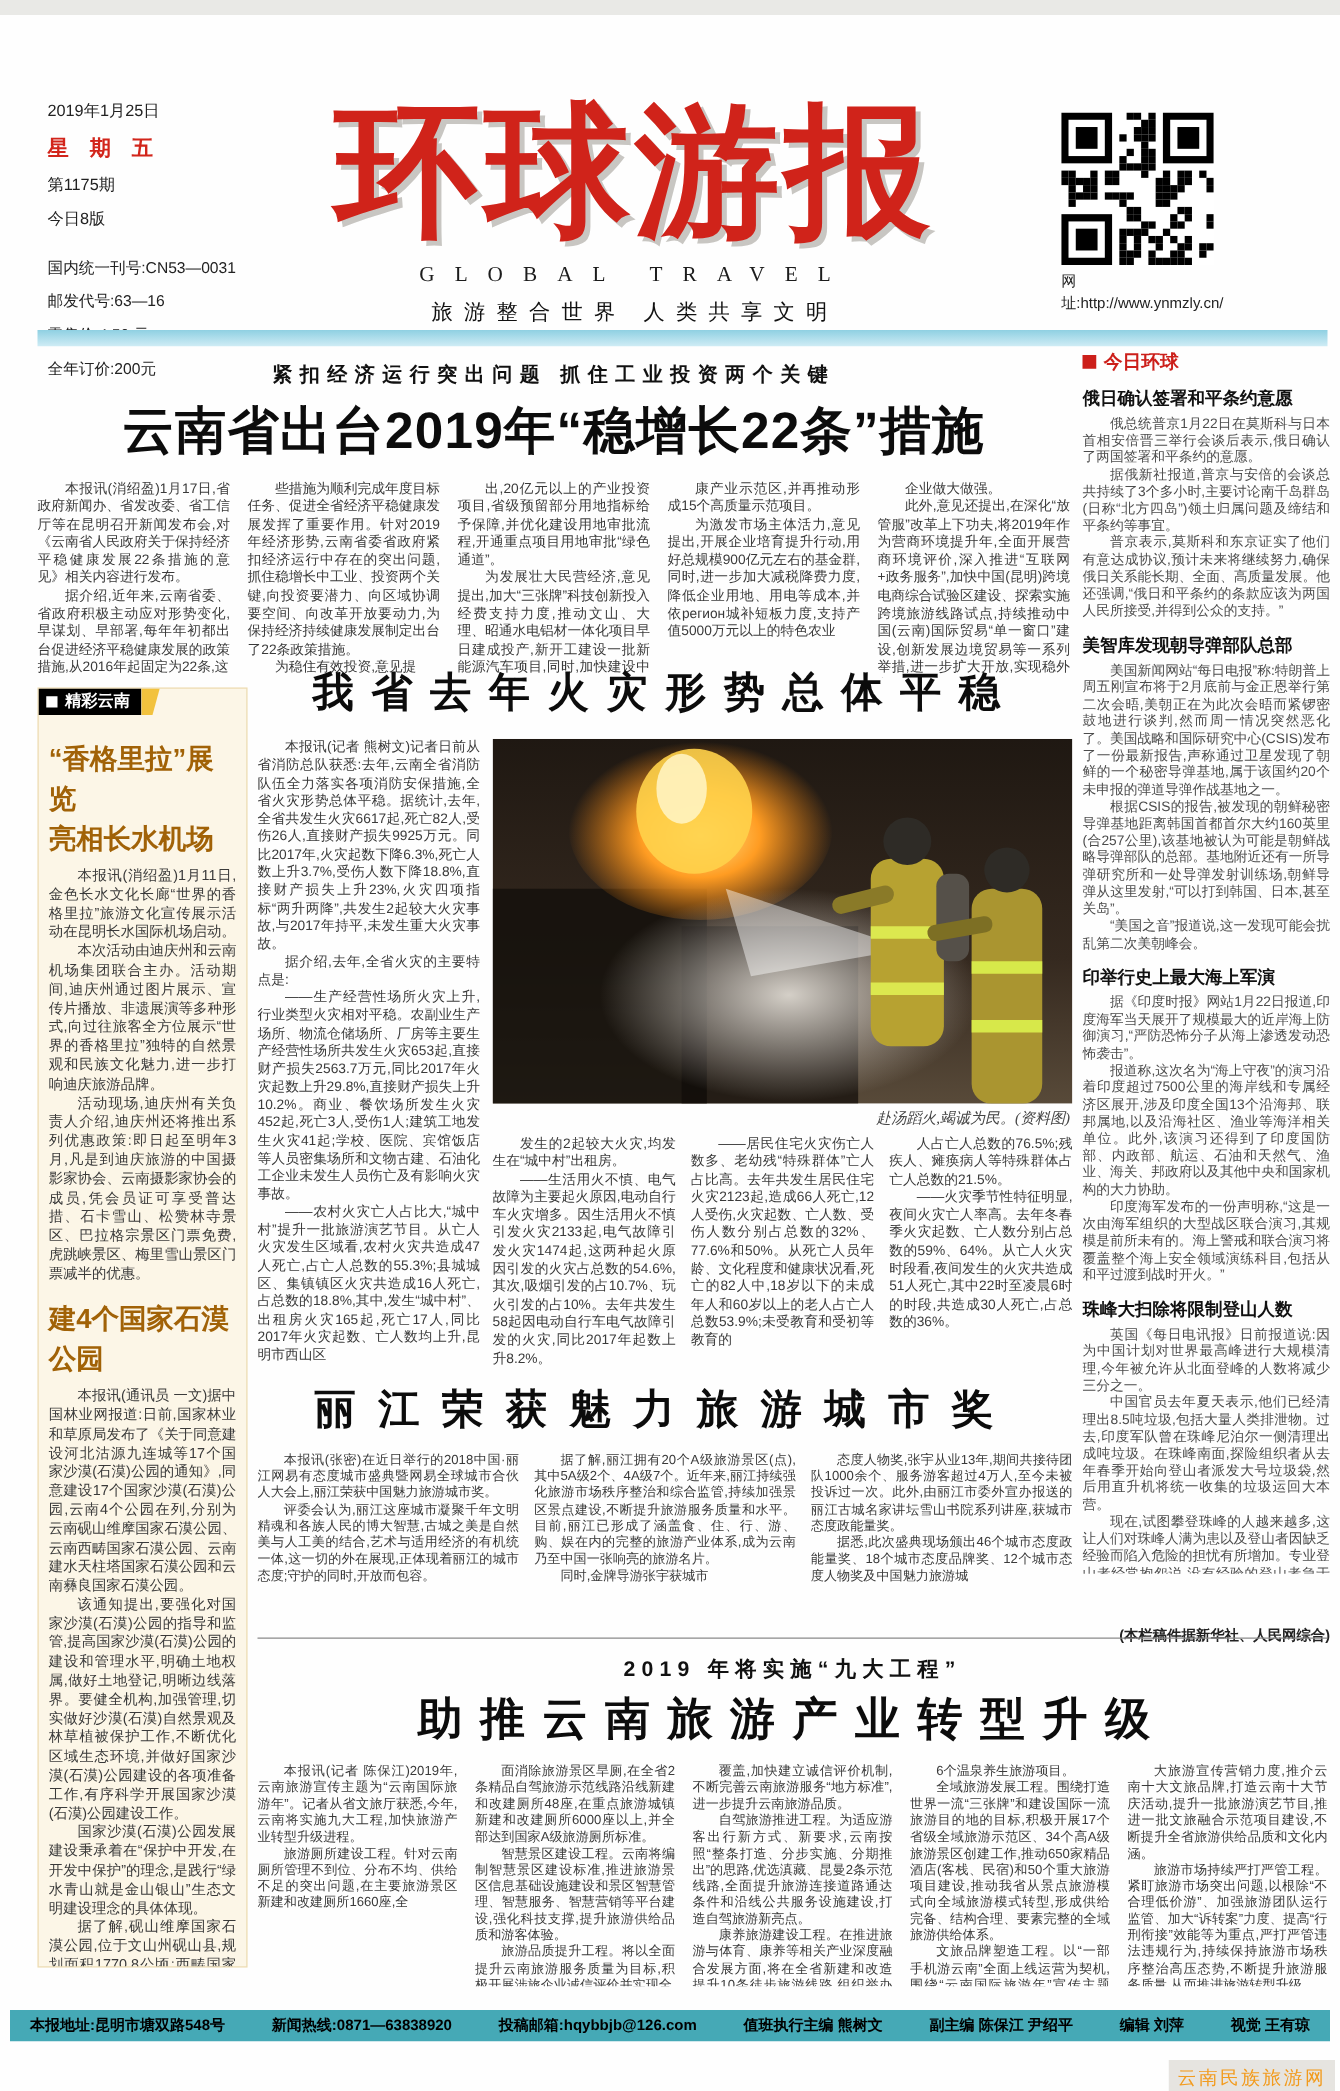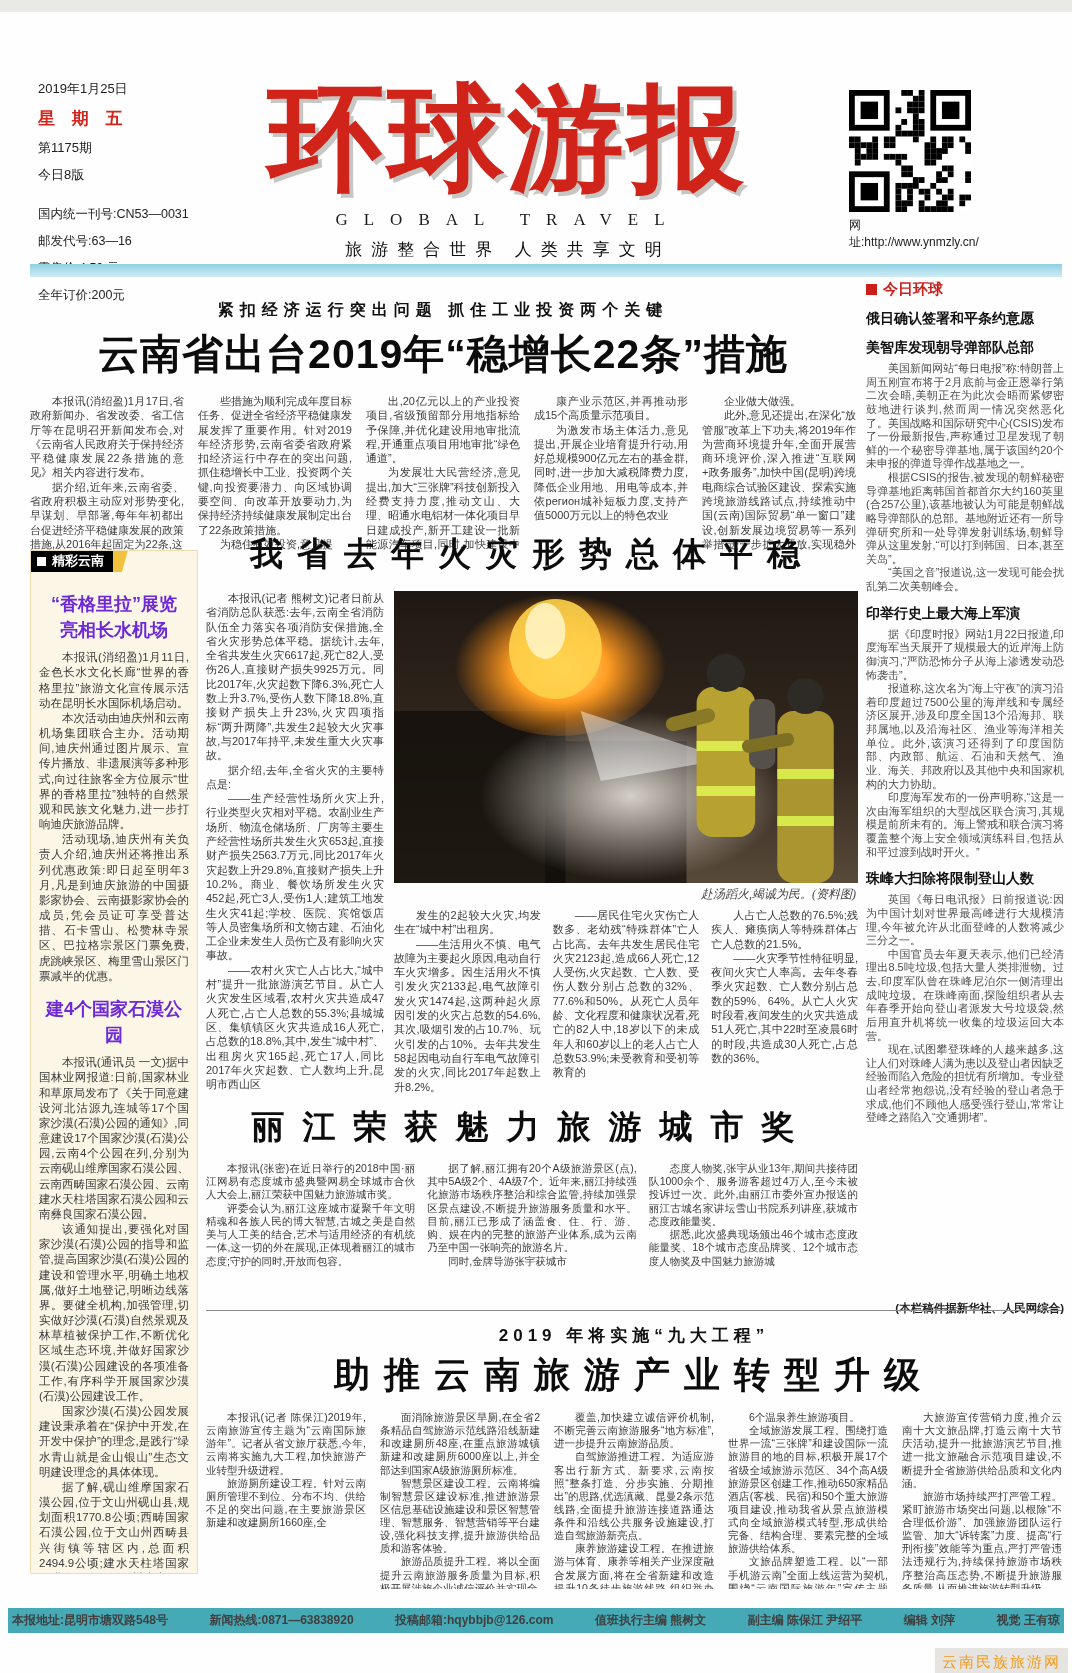--- a/index.html
+++ b/index.html
@@ -25,41 +25,41 @@
   .qr-block .site{margin-top:5px;font-size:12px;color:#222;}
   .teal-bar{position:absolute;left:30px;top:252px;width:1032px;height:13px;
             background:linear-gradient(to bottom,#8fd0e2,#cfecf5);}
   
   .kicker{font-weight:bold;text-align:center;color:#111;}
   .headline{font-weight:bold;text-align:center;color:#0c0c0c;white-space:nowrap;}
   .cols{display:flex;}
   .col{flex:1;overflow:hidden;}
   .bodytext p{font-size:11px;line-height:1.3;color:#3a3a3a;}
   
-  .top-story{position:absolute;left:30px;top:280px;width:826px;height:262px;}
+  .top-story{position:absolute;left:30px;top:270px;width:826px;height:262px;}
   .top-story .kicker{font-size:16px;letter-spacing:6px;margin-top:8px;}
   .top-story .headline{font-size:41px;letter-spacing:1px;margin-top:6px;}
   .top-story .cols{margin-top:12px;gap:14px;height:158px;}
   
   .today-global{position:absolute;left:866px;top:268px;width:198px;height:1036px;}
   .tg-label{display:flex;align-items:center;gap:6px;color:#cc1f1a;font-weight:bold;font-size:15px;}
   .tg-label .sq{width:11px;height:11px;background:#cc1f1a;display:inline-block;}
   .tg-articles{height:960px;overflow:hidden;}
   .tg-article .t{font-size:14px;font-weight:bold;color:#111;margin:11px 0 5px;}
   .tg-article p{font-size:11px;line-height:1.24;color:#4c4c4c;}
   .tg-source{position:absolute;bottom:0;right:0;font-size:11.5px;font-weight:bold;color:#222;}
   
   .sidebar{position:absolute;left:30px;top:538px;width:168px;height:1024px;background:#fcf6e7;
            border:1px solid #eddcb4;box-sizing:border-box;padding:28px 8px 8px;overflow:hidden;}
   .ribbon{position:absolute;top:-1px;left:-1px;height:22px;background:#000000;color:#fff;
           display:flex;align-items:center;gap:6px;font-size:13px;font-weight:bold;padding:0 9px 0 7px;}
   .ribbon .sq{width:9px;height:9px;background:#fff;display:inline-block;}
   .ribbon .tail{position:absolute;right:-15px;top:0;width:15px;height:22px;background:#f2c23e;
                 clip-path:polygon(0 0,100% 0,60% 100%,0 100%);}
-  .sb-title{font-size:18px;font-weight:bold;text-align:center;line-height:1.45;color:#6d28d9;margin:12px 0 7px;}
+  .sb-title{font-size:22px;font-weight:bold;line-height:1.45;color:#a16207;margin:12px 0 7px;}
   .sidebar p{font-size:11.5px;line-height:1.32;color:#3a3a3a;}
   
   .fire-story{position:absolute;left:206px;top:520px;width:652px;height:600px;}
   .fire-story .headline{font-size:33px;letter-spacing:14px;}
   .fire-body{display:flex;gap:10px;margin-top:14px;}
   .fire-left{width:178px;height:548px;overflow:hidden;}
   .fire-right{flex:1;}
   .fire-photo{height:292px;position:relative;overflow:hidden;}
   .fire-photo svg{display:block;width:100%;height:100%;}
   .photo-caption{text-align:right;font-size:12px;color:#444;font-style:italic;
@@ -73,21 +73,21 @@
   
   .divider{position:absolute;left:206px;top:1298px;width:856px;border-top:1.5px solid #8a8a8a;}
   .project-story{position:absolute;left:206px;top:1306px;width:856px;height:280px;}
   .project-story .kicker{font-size:17px;letter-spacing:5px;margin-top:6px;}
   .project-story .headline{font-size:36px;letter-spacing:14px;margin-top:4px;}
   .project-story .cols{margin-top:11px;gap:14px;height:178px;}
   .project-story .bodytext p{font-size:10.5px;line-height:1.25;}
   
   .footer-bar{position:absolute;left:8px;top:1596px;width:1056px;height:25px;background:#45a9b6;
               display:flex;align-items:center;justify-content:space-between;box-sizing:border-box;
-              padding:0 4px;font-size:12px;font-weight:bold;color:#404040;white-space:nowrap;}
+              padding:0 16px;font-size:12px;font-weight:bold;color:#000000;white-space:nowrap;}
   .watermark{position:absolute;right:4px;top:1636px;background:rgba(120,110,90,0.18);
              color:#f29b1d;font-size:15px;font-weight:normal;letter-spacing:2px;padding:5px 7px;}
 </style>
 </head>
 <body>
 
 <div class="page">
 
   <div class="header-left">
     <div class="date">2019年1月25日</div>
@@ -270,20 +270,25 @@
   </div>
 
   <div class="today-global">
     <div class="tg-label">
       <span class="sq"></span>
       <span>今日环球</span>
     </div>
     <div class="tg-articles">
       <div class="tg-article">
         <div class="t">俄日确认签署和平条约意愿</div>
+        <div>
+            <p>俄总统普京1月22日在莫斯科与日本首相安倍晋三举行会谈后表示,俄日确认了两国签署和平条约的意愿。</p>
+            <p>据俄新社报道,普京与安倍的会谈总共持续了3个多小时,主要讨论南千岛群岛(日称“北方四岛”)领土归属问题及缔结和平条约等事宜。</p>
+            <p>普京表示,莫斯科和东京证实了他们有意达成协议,预计未来将继续努力,确保俄日关系能长期、全面、高质量发展。他还强调,“俄日和平条约的条款应该为两国人民所接受,并得到公众的支持。”</p>
+          </div>
       </div>
       <div class="tg-article">
         <div class="t">美智库发现朝导弹部队总部</div>
         <div>
             <p>美国新闻网站“每日电报”称:特朗普上周五刚宣布将于2月底前与金正恩举行第二次会晤,美朝正在为此次会晤而紧锣密鼓地进行谈判,然而周一情况突然恶化了。美国战略和国际研究中心(CSIS)发布了一份最新报告,声称通过卫星发现了朝鲜的一个秘密导弹基地,属于该国约20个未申报的弹道导弹作战基地之一。</p>
             <p>根据CSIS的报告,被发现的朝鲜秘密导弹基地距离韩国首都首尔大约160英里(合257公里),该基地被认为可能是朝鲜战略导弹部队的总部。基地附近还有一所导弹研究所和一处导弹发射训练场,朝鲜导弹从这里发射,“可以打到韩国、日本,甚至关岛”。</p>
             <p>“美国之音”报道说,这一发现可能会扰乱第二次美朝峰会。</p>
           </div>
       </div>
       <div class="tg-article">

